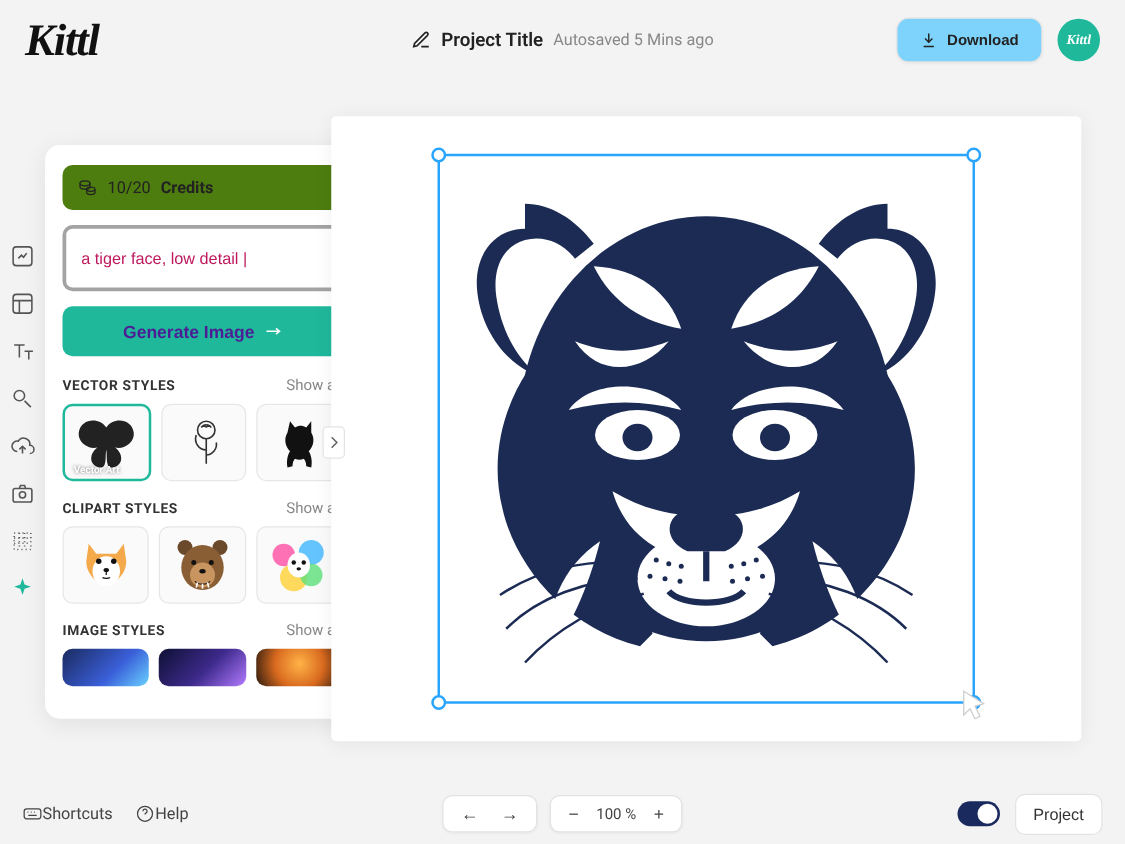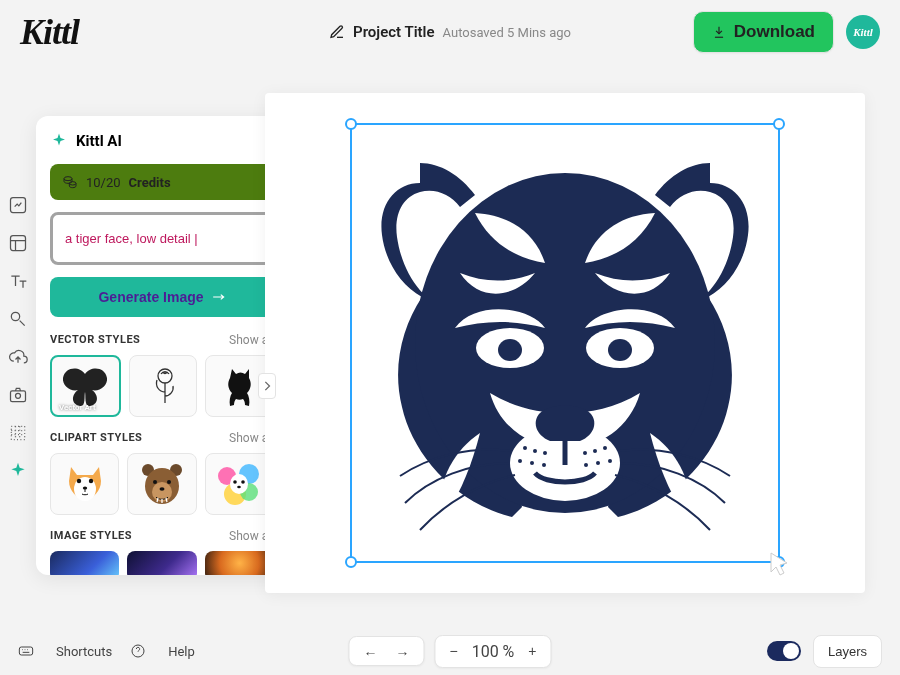--- a/index.html
+++ b/index.html
@@ -33,22 +33,22 @@
     transform: translateX(-50%);
     display: flex;
     align-items: center;
     gap: 8px;
   }
   .header-center svg { width: 16px; height: 16px; }
   .project-title { font-size: 15px; font-weight: 600; color: #222; text-align: right; }
   .autosave { font-size: 13px; color: #888; }
   .header-right { margin-left: auto; display: flex; align-items: center; gap: 12px; }
   .download-btn {
-    background: #22c55e; border: 1px solid #e3e3e3; border-radius: 10px;
-    padding: 10px 18px; font-size: 17px; font-weight: 600; color: #222;
+    background: #7dd3fc; border: 1px solid #e3e3e3; border-radius: 10px;
+    padding: 10px 18px; font-size: 12px; font-weight: 600; color: #222;
     display: flex; align-items: center; gap: 8px; cursor: pointer;
     box-shadow: 0 1px 2px rgba(0,0,0,0.04);
   }
   .download-btn svg { width: 14px; height: 14px; }
   .avatar {
     width: 34px; height: 34px; border-radius: 50%; background: #1fb89b;
     display: flex; align-items: center; justify-content: center;
     color: #fff; font-weight: 700; font-size: 11px; font-style: italic;
     font-family: "Brush Script MT", cursive;
   }
@@ -78,21 +78,21 @@
   .prompt-input {
     width: 100%; border: 3px solid #a3a3a3; border-radius: 8px; padding: 16px 12px;
     font-size: 13px; color: #be185d; margin-bottom: 12px; outline: none;
   }
   .generate-btn {
     width: 100%; background: #1fb89b; color: #4c1d95; border: none; border-radius: 8px;
     padding: 12px; font-size: 14px; font-weight: 600; cursor: pointer;
     display: flex; align-items: center; justify-content: center; gap: 8px; margin-bottom: 16px;
   }
   .generate-btn svg { width: 14px; height: 10px; stroke:#fff; fill:none;}
-  .section-head { display:flex; align-items:flex-start; justify-content:space-between; margin-bottom:8px;}
+  .section-head { display:flex; align-items:center; justify-content:space-between; margin-bottom:8px;}
   .section-label { font-size: 11px; font-weight: 700; letter-spacing: .5px; color: #333; }
   .show-all { font-size: 12px; color: #888; cursor: pointer; }
   .style-row { display: flex; gap: 8px; margin-bottom: 14px; position:relative;}
   .style-card {
     flex: 1; height: 62px; background: #fafafa; border: 1px solid #e6e6e6;
     border-radius: 8px; display: flex; align-items: center; justify-content: center;
     cursor: pointer; position: relative; overflow:hidden;
   }
   .style-card.selected { border: 2px solid #1fb89b; }
   .style-card .caption {
@@ -129,26 +129,26 @@
   .handle.bl{bottom:-7px;left:-7px;} .handle.br{bottom:-7px;right:-7px;}
   .cursor-arrow {
     position:absolute; right:-14px; bottom:-16px; width:24px; height:26px;
   }
   
   .bottom-bar {
     position: absolute; left: 0; right: 0; bottom: 0; height: 48px;
     display: flex; align-items: center; padding: 0 18px;
   }
   .bottom-left { display:flex; gap: 18px; align-items:center;}
-  .footer-btn { display:flex; align-items:center; gap:22px; font-size:13px; color:#444; cursor:pointer;}
+  .footer-btn { display:flex; align-items:center; gap:0; font-size:13px; color:#444; cursor:pointer;}
   .footer-btn svg{width:16px;height:16px;stroke:#444;}
   .bottom-center { position:absolute; left:50%; transform:translateX(-50%); display:flex; gap:10px; align-items:center;}
   .pill { display:flex; align-items:center; gap:10px; background:#fff; border:1px solid #e3e3e3; border-radius:8px; padding:6px 10px; box-shadow:0 1px 2px rgba(0,0,0,.04);}
   .pill button { border:none; background:none; cursor:pointer; font-size:14px; color:#444; padding:0 4px;}
-  .zoom { font-size:16px; color:#444;}
+  .zoom { font-size:12px; color:#444;}
   .bottom-right { margin-left:auto; display:flex; gap:12px; align-items:center;}
   .toggle {
     width:34px; height:20px; border-radius:10px; background:#1b2a5e; position:relative; cursor:pointer;
   }
   .toggle::after{content:'';position:absolute;right:2px;top:2px;width:16px;height:16px;border-radius:50%;background:#fff;}
   .layers-btn{background:#fff;border:1px solid #e3e3e3;border-radius:8px;padding:8px 14px;font-size:13px;cursor:pointer; color:#333;}
 </style>
 </head>
 <body>
 
@@ -218,26 +218,20 @@
       </svg>
     </div>
   <div class="rail-item sparkle">
       <svg viewBox="0 0 24 24">
         <path d="M12 2l2 6 6 2-6 2-2 6-2-6-6-2 6-2 2-6z"></path>
       </svg>
     </div>
 </div>
 
 <div class="ai-panel">
-  <div class="panel-title">
-    <svg viewBox="0 0 24 24">
-        <path d="M12 2l2 6 6 2-6 2-2 6-2-6-6-2 6-2 2-6z"></path>
-      </svg>
-    <span>Kittl AI</span>
-  </div>
   <div class="credits-box">
     <svg viewBox="0 0 24 24" fill="none" stroke-width="1.5">
         <ellipse cx="9" cy="7" rx="6" ry="3"></ellipse>
         <path d="M3 7v4c0 1.7 2.7 3 6 3s6-1.3 6-3V7"></path>
         <ellipse cx="16" cy="14" rx="5" ry="2.5"></ellipse>
         <path d="M11 14v4c0 1.4 2.2 2.5 5 2.5s5-1.1 5-2.5v-4"></path>
       </svg>
     <span class="credits-number">10/20</span>
     <span class="credits-label">Credits</span>
   </div>
@@ -422,15 +416,15 @@
       <button>→</button>
     </div>
     <div class="pill">
       <button>−</button>
       <span class="zoom">100 %</span>
       <button>+</button>
     </div>
   </div>
   <div class="bottom-right">
     <div class="toggle"></div>
-    <button class="layers-btn">Layers</button>
+    <button class="layers-btn">Project</button>
   </div>
 </div>
 
 </body></html>

